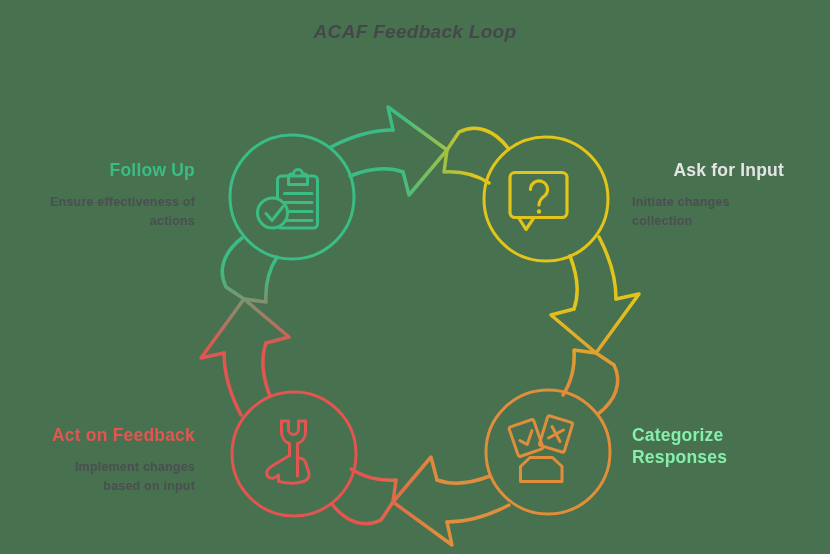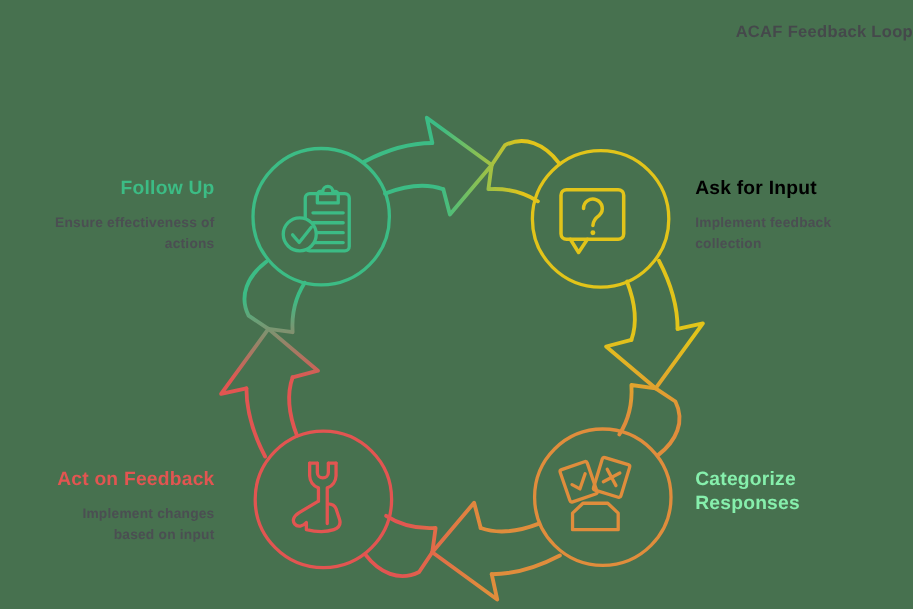--- a/index.html
+++ b/index.html
@@ -8,45 +8,46 @@
     width: 830px;
     height: 554px;
     background: #47714f;
     overflow: hidden;
     font-family: "Liberation Sans", sans-serif;
   }
   .title {
     position: absolute;
     top: 21px; left: 0;
     width: 100%;
-    text-align: right;
-    font-size: 15px;
+    text-align: center;
+    font-size: 19px;
     font-weight: 700;
     letter-spacing: .3px;
     color: #45484b;
+    font-style: italic;
   }
   .diagram { position: absolute; inset: 0; }
   .stage { position: absolute; }
   .stage h2 {
     margin: 0;
     font-size: 17.5px;
     line-height: 1.28;
     font-weight: 700;
     letter-spacing: .2px;
   }
   .stage p {
     margin: 12px 0 0 0;
     font-size: 12.5px;
     line-height: 1.5;
     font-weight: 700;
     letter-spacing: .2px;
     color: #4b4e52;
   }
   .align-right { text-align: right; }
-  .stage-ask h2        { color: #000000; }
+  .stage-ask h2        { color: #e5e5e5; text-align: right; }
   .stage-categorize h2 { color: #86efac; }
   .stage-act h2        { color: #e25551; }
   .stage-follow h2     { color: #3cbc85; }
   .pos-follow     { left: 28px;  top: 159px; width: 167px; }
   .pos-ask        { left: 632px; top: 159px; width: 152px; }
   .pos-categorize { left: 632px; top: 424px; width: 158px; }
   .pos-act        { left: 45px;  top: 424px; width: 150px; }
 </style>
 </head>
 <body>
@@ -124,21 +125,21 @@
       <path d="M281.5 421 v11.5 a12 12 0 0 0 8 11 v12"></path>
       <path d="M305.5 421 v11.5 a12 12 0 0 1 -8 11 v32.5"></path>
       <path d="M281.5 421 h7 M298.5 421 h7"></path>
       <path d="M288.5 421 v8.5 a5 5 0 0 0 10 0 v-8.5"></path>
       <path d="M289.5 455.5 L272 466 C266.5 469.5 265.5 473.5 268 476.5 C270.5 479.5 275.5 478.5 278.5 475 L278.5 481.5 C287 483.5 297.5 483.5 303.5 481.5 C308.5 479.8 310 476 308.5 471.5 L305.5 462.5 C304.5 459.5 301.5 458 298 458"></path>
     </g>
   </svg>
 
   <div class="stage stage-ask pos-ask">
     <h2>Ask for Input</h2>
-    <p>Implement feedback collection</p>
+    <p>Initiate changes collection</p>
   </div>
 
   <div class="stage stage-categorize pos-categorize">
     <h2>Categorize Responses</h2>
   </div>
 
   <div class="stage stage-follow pos-follow align-right">
     <h2>Follow Up</h2>
     <p>Ensure effectiveness of actions</p>
   </div>

